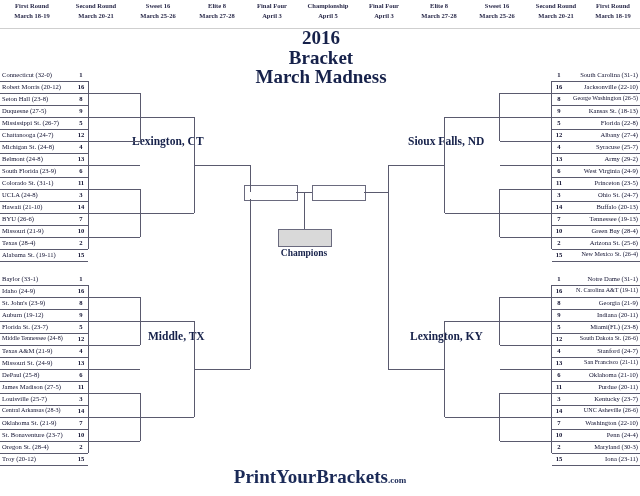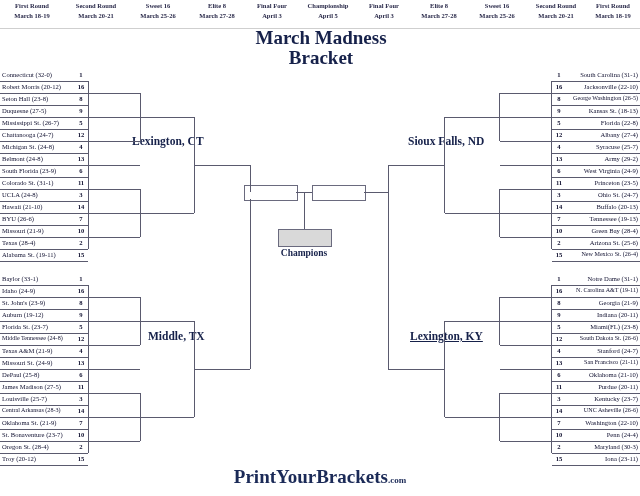--- a/index.html
+++ b/index.html
@@ -153,28 +153,29 @@
       <span class="r-name">Second Round</span>
       <span class="r-date">March 20-21</span>
     </div>
     <div class="round" style="left:586px;width:54px;">
       <span class="r-name">First Round</span>
       <span class="r-date">March 18-19</span>
     </div>
   </div>
 
   <div class="title">
+    <span>2016</span>
+    <span>Bracket</span>
     <span>March Madness</span>
-    <span>Bracket</span>
   </div>
 
   <div class="site" style="left:132px;top:135px;">Lexington, CT</div>
   <div class="site" style="left:148px;top:330px;">Middle, TX</div>
   <div class="site" style="left:408px;top:135px;">Sioux Falls, ND</div>
-  <div class="site" style="left:410px;top:330px;text-decoration:underline;">Lexington, KY</div>
+  <div class="site" style="left:410px;top:330px;">Lexington, KY</div>
 
   <div class="slotbox" style="left:244px;top:185px;width:52px;height:14px;"></div>
   <div class="slotbox" style="left:312px;top:185px;width:52px;height:14px;"></div>
   <div class="champbox" style="left:278px;top:229px;width:52px;height:16px;"></div>
   <div class="champlabel" style="left:270px;top:248px;width:68px;">Champions</div>
 
   <div class="hline" style="left:296px;top:192px;width:16px;"></div>
   <div class="vline" style="left:304px;top:192px;height:37px;"></div>
 
   <div>

